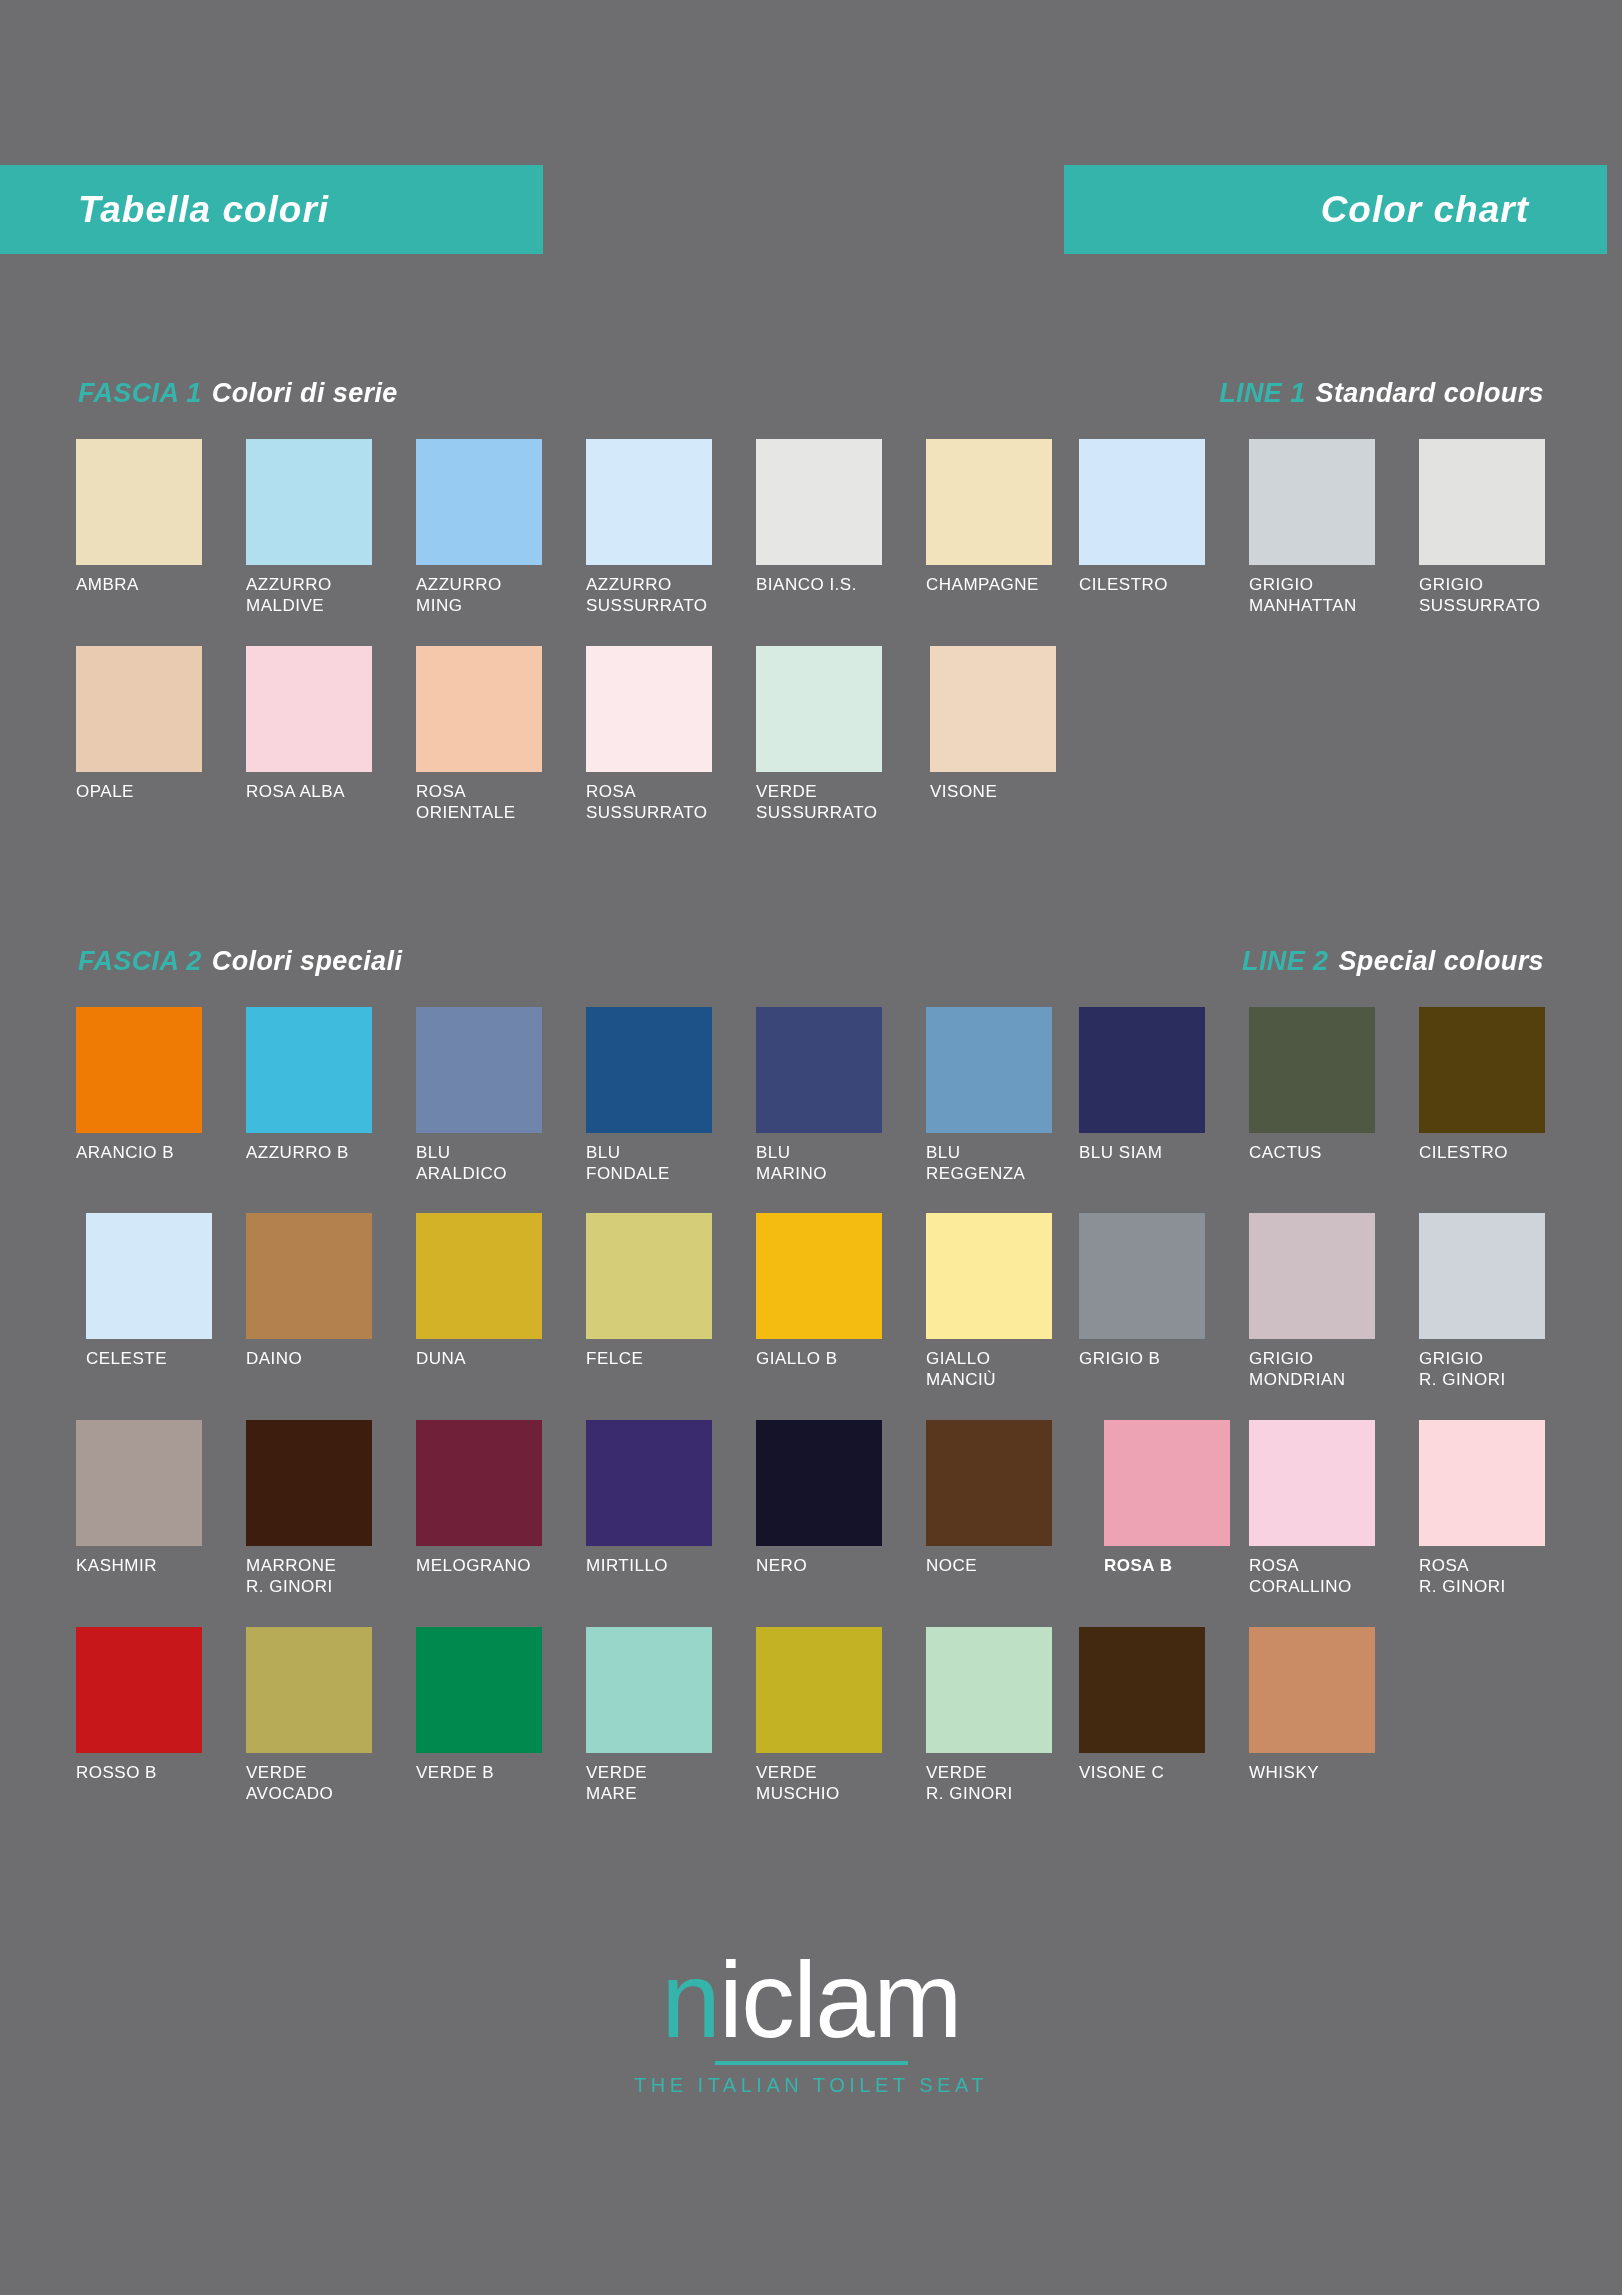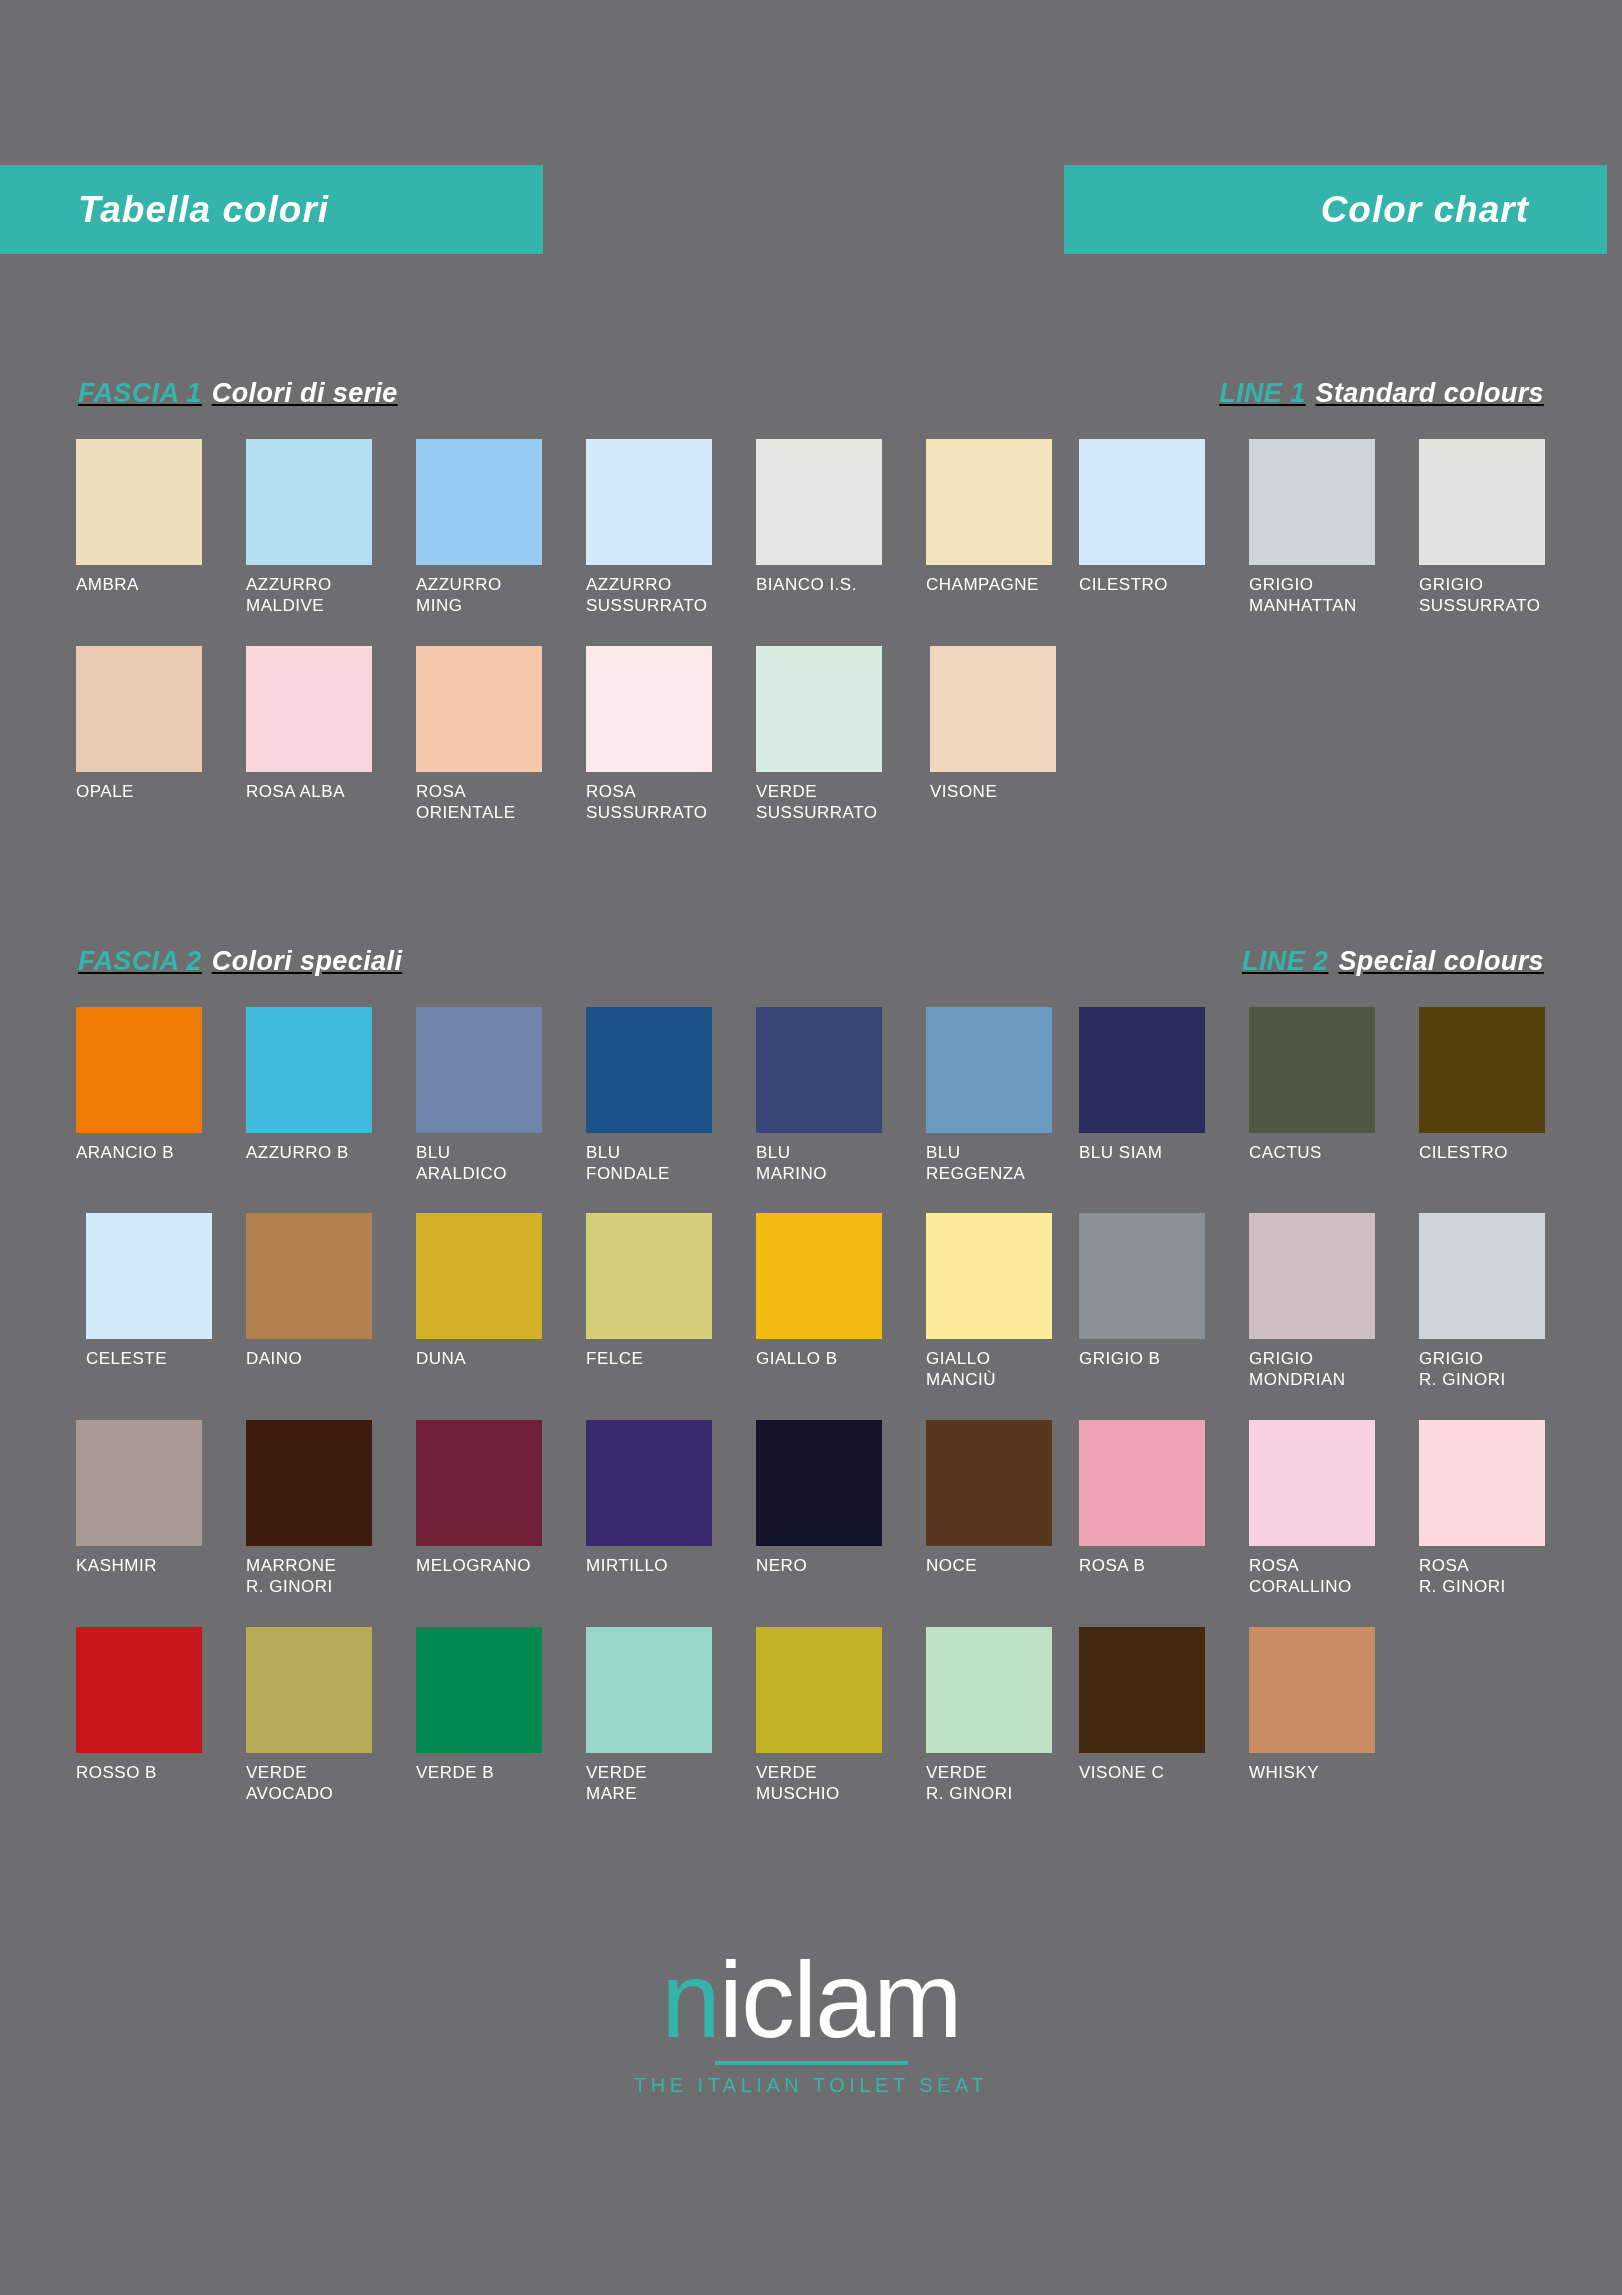--- a/index.html
+++ b/index.html
@@ -56,21 +56,20 @@
     display: flex;
     align-items: baseline;
     justify-content: space-between;
     padding: 0 78px;
     box-sizing: border-box;
   }
   .head-group {
     display: flex;
     align-items: flex-end;
     white-space: nowrap;
-    text-decoration: underline;
   }
   .head-code {
     color: #35b4ac;
     font-size: 27px;
     font-weight: bold;
     font-style: italic;
     letter-spacing: 0.4px;
   }
   .head-label {
     color: #ffffff;
@@ -346,21 +345,21 @@
         <div class="swatch-label">MIRTILLO</div>
       </div>
       <div class="swatch" style="left: 756px;">
         <div class="swatch-chip" style="background: rgb(20, 19, 42);"></div>
         <div class="swatch-label">NERO</div>
       </div>
       <div class="swatch" style="left: 926px;">
         <div class="swatch-chip" style="background: rgb(89, 55, 31);"></div>
         <div class="swatch-label">NOCE</div>
       </div>
-      <div class="swatch" style="left: 1079px;">
+      <div class="swatch" style="left: 1104px; font-weight: bold;">
         <div class="swatch-chip" style="background: rgb(237, 163, 180);"></div>
         <div class="swatch-label">ROSA B</div>
       </div>
       <div class="swatch" style="left: 1249px;">
         <div class="swatch-chip" style="background: rgb(249, 210, 225);"></div>
         <div class="swatch-label">ROSA
 CORALLINO</div>
       </div>
       <div class="swatch" style="left: 1419px;">
         <div class="swatch-chip" style="background: rgb(251, 217, 221);"></div>

